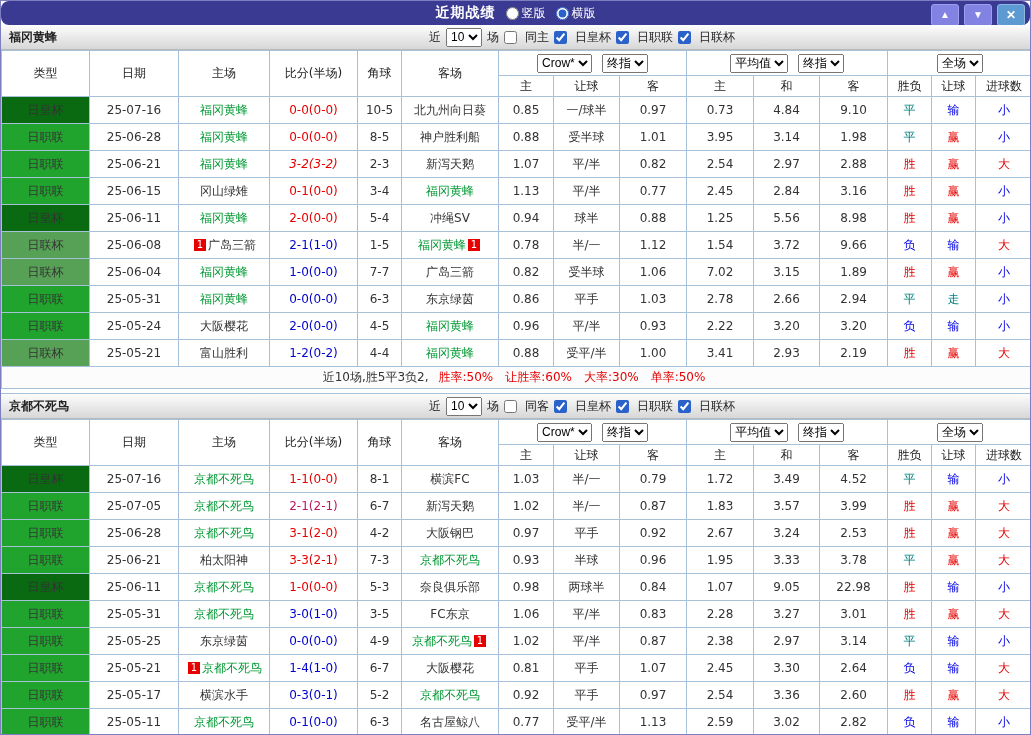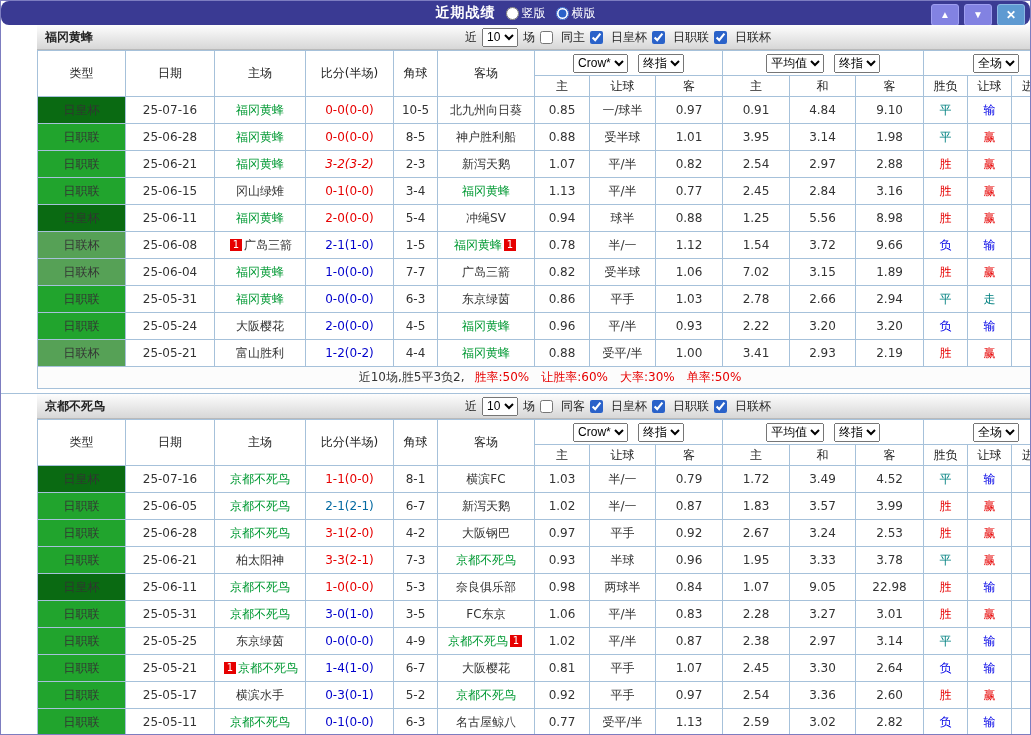--- a/index.html
+++ b/index.html
@@ -10,21 +10,21 @@
   .titlebar{height:24px;background:#3a3a93;position:relative;display:flex;align-items:center;justify-content:center;color:#fff;border-radius:8px;}
   .tb-center{display:flex;align-items:center;gap:10px;}
   .title{font-size:14px;font-weight:bold;letter-spacing:1px;}
   .radio{display:flex;align-items:center;gap:3px;font-size:12px;cursor:pointer;}
   .radio input{width:13px;height:13px;margin:0;accent-color:#2a62c9;}
   .tb-buttons{position:absolute;right:5px;top:3px;display:flex;gap:5px;}
   .tb-btn{width:28px;height:22px;border-radius:3px;border:1px solid #9e9ef0;background:#8282e2;color:#fff;font-size:10px;line-height:1;cursor:pointer;padding:0;}
   .tb-btn.close{background:#5e9ad2;border-color:#8cb8e4;font-size:12px;font-weight:bold;}
 
   
-  .team-section{background:#fff;padding-left:36px;}
+  .team-section{background:#fff;}
   .team-section + .team-section{margin-top:4px;border-top:1px solid #a6c1da;}
   .team-bar{height:25px;background:linear-gradient(#fdfdfd,#d7d7d7);border-bottom:1px solid #b9b9b9;position:relative;display:flex;align-items:center;padding:0 8px;box-sizing:border-box;}
   .team-title{font-weight:bold;color:#222;font-size:12px;}
   .filters{position:absolute;left:428px;display:flex;align-items:center;gap:5px;font-size:12px;color:#222;}
   .filters select{font-size:12px;height:19px;}
   .chk{display:flex;align-items:center;gap:8px;cursor:pointer;}
   .chk input{width:13px;height:13px;margin:0;accent-color:#2a62c9;}
 
   
   table.grid{border-collapse:collapse;table-layout:fixed;width:100%;font-size:12px;}
@@ -144,21 +144,21 @@
           <tr>
             <td class="type-cell" style="background: rgb(10, 106, 18);">日皇杯</td>
             <td class="date-cell">25-07-16</td>
             <td class="team-cell"><span class="focus">福冈黄蜂</span></td>
             <td class="score-cell" style="color: rgb(230, 0, 0);">0-0(0-0)</td>
             <td>10-5</td>
             <td class="team-cell"><span>北九州向日葵</span></td>
             <td class="odds-cell">0.85</td>
             <td class="odds-cell">一/球半</td>
             <td class="odds-cell">0.97</td>
-            <td class="odds-cell">0.91</td>
+            <td class="odds-cell">0.73</td>
             <td class="odds-cell">4.84</td>
             <td class="odds-cell">9.10</td>
             <td class="result-cell" style="color: rgb(0, 128, 128);">平</td>
             <td class="result-cell" style="color: rgb(0, 0, 230);">输</td>
             <td class="result-cell" style="color: rgb(0, 0, 230);">小</td>
           </tr>
           <tr>
             <td class="type-cell" style="background: rgb(33, 164, 45);">日职联</td>
             <td class="date-cell">25-06-28</td>
             <td class="team-cell"><span class="focus">福冈黄蜂</span></td>
@@ -410,23 +410,23 @@
             <td class="odds-cell">0.79</td>
             <td class="odds-cell">1.72</td>
             <td class="odds-cell">3.49</td>
             <td class="odds-cell">4.52</td>
             <td class="result-cell" style="color: rgb(0, 128, 128);">平</td>
             <td class="result-cell" style="color: rgb(0, 0, 230);">输</td>
             <td class="result-cell" style="color: rgb(0, 0, 230);">小</td>
           </tr>
           <tr>
             <td class="type-cell" style="background: rgb(33, 164, 45);">日职联</td>
-            <td class="date-cell">25-06-05</td>
-            <td class="team-cell"><span class="focus">京都不死鸟</span></td>
-            <td class="score-cell" style="color: #0369a1;">2-1(2-1)</td>
+            <td class="date-cell">25-07-05</td>
+            <td class="team-cell"><span class="focus">京都不死鸟</span></td>
+            <td class="score-cell" style="color: #be185d;">2-1(2-1)</td>
             <td>6-7</td>
             <td class="team-cell"><span>新泻天鹅</span></td>
             <td class="odds-cell">1.02</td>
             <td class="odds-cell">半/一</td>
             <td class="odds-cell">0.87</td>
             <td class="odds-cell">1.83</td>
             <td class="odds-cell">3.57</td>
             <td class="odds-cell">3.99</td>
             <td class="result-cell" style="color: rgb(230, 0, 0);">胜</td>
             <td class="result-cell" style="color: rgb(230, 0, 0);">赢</td>

